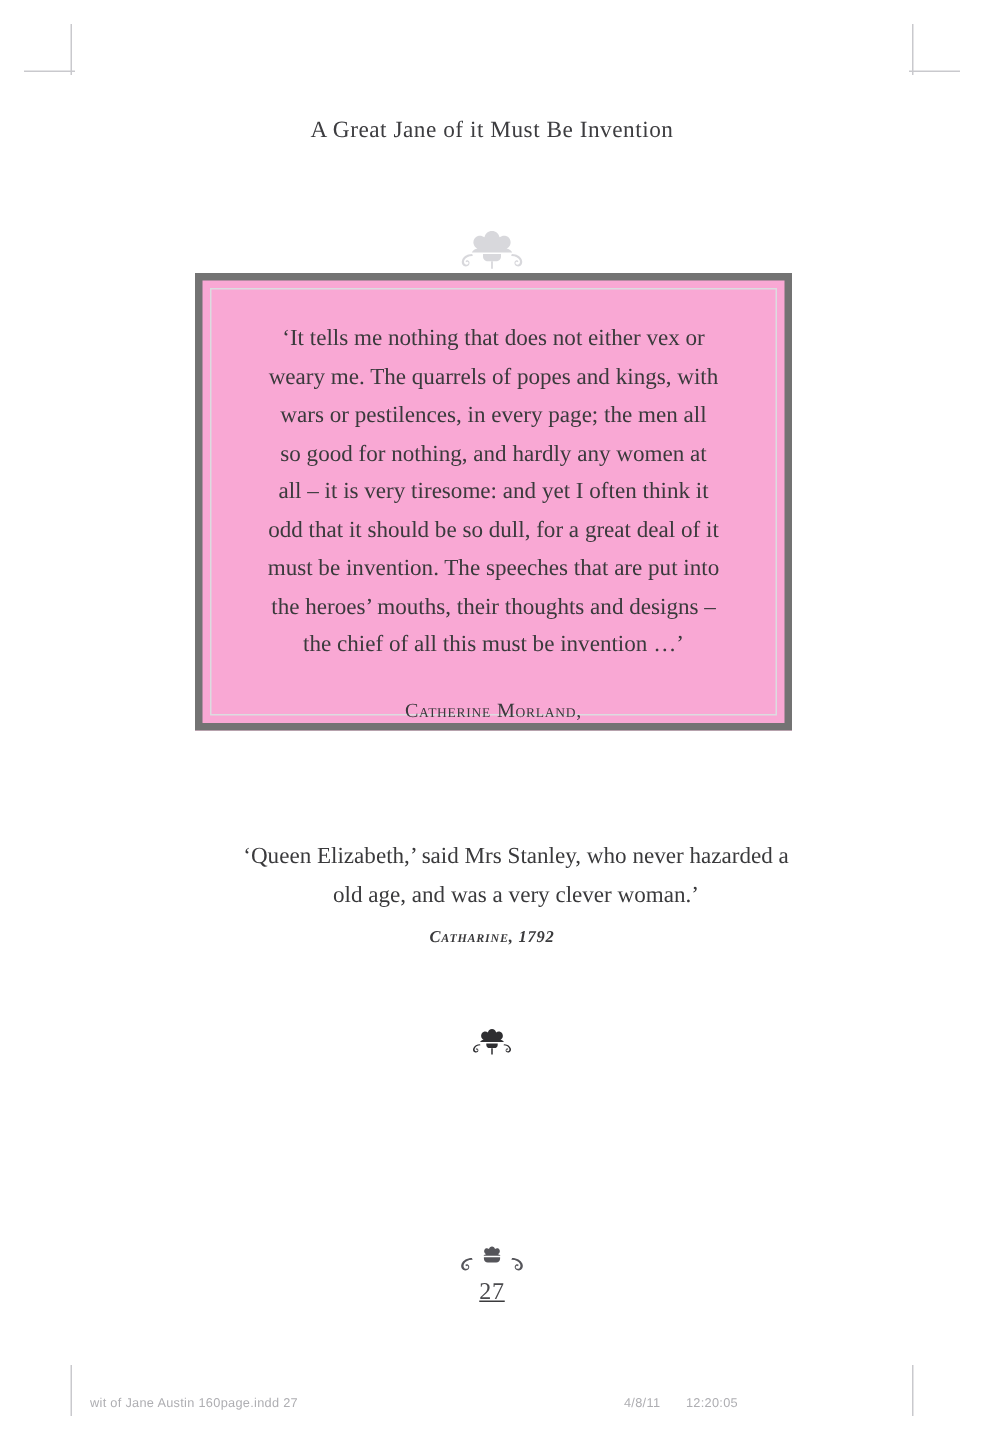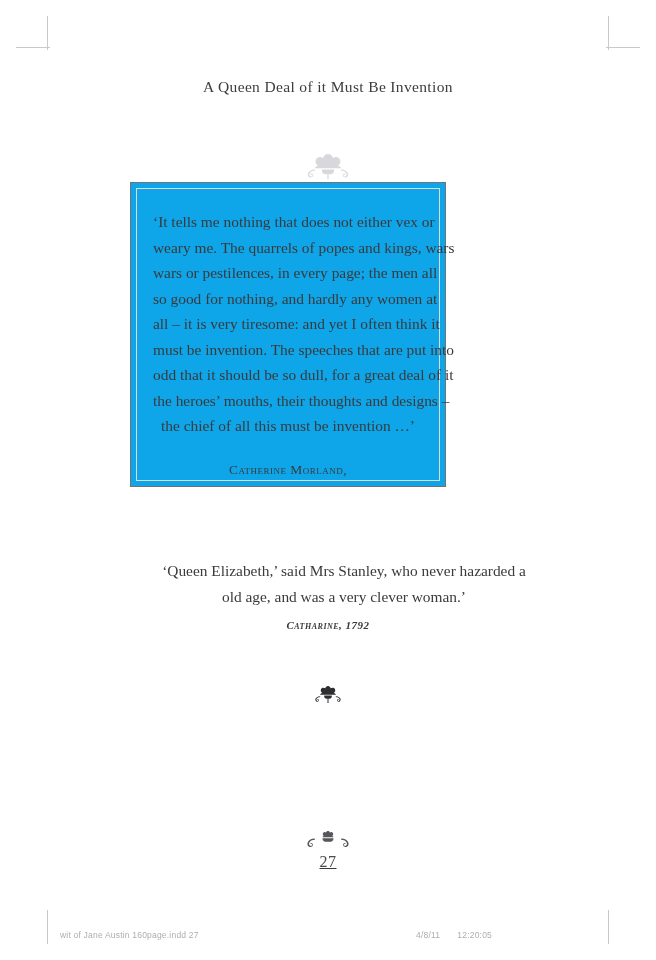--- a/index.html
+++ b/index.html
@@ -52,24 +52,24 @@
     z-index: 3;
     line-height: 0;
   }
   .ornament-top svg { display: inline-block; }
 
   
   .quote-frame {
     position: absolute;
     left: 130px;
     top: 182px;
-    width: 316px;
+    width: 398px;
     height: 305px;
-    border: 1px solid #737373;
-    background: #0ea5e9;
+    border: 5px solid #737373;
+    background: #f9a8d4;
     box-sizing: border-box;
     z-index: 1;
   }
   .quote-frame-inner {
     position: absolute;
     left: 5px;
     top: 5px;
     right: 5px;
     bottom: 5px;
     border: 1px solid #dcdce0;
@@ -179,44 +179,44 @@
 
 <div class="page">
 
   <div class="crop crop-tl-v"></div>
   <div class="crop crop-tl-h"></div>
   <div class="crop crop-tr-v"></div>
   <div class="crop crop-tr-h"></div>
   <div class="crop crop-bl-v"></div>
   <div class="crop crop-br-v"></div>
 
-  <div class="running-head">A Queen Deal of it Must Be Invention</div>
+  <div class="running-head">A Great Jane of it Must Be Invention</div>
 
   <div class="ornament-top">
     <svg width="54" height="30" viewBox="0 0 54 30" fill="none">
       <g fill="#d8d8dc">
         <path d="M27 2c-2.6 0-4.6 1.8-5 4.2-1.3-1-2.9-1.4-4.4-.9-2.2.7-3.4 3-2.9 5.2.3 1.5 1.3 2.6 2.6 3.2-1.6.3-3 1.2-3.8 2.6h27c-.8-1.4-2.2-2.3-3.8-2.6 1.3-.6 2.3-1.7 2.6-3.2.5-2.2-.7-4.5-2.9-5.2-1.5-.5-3.1-.1-4.4.9C31.6 3.8 29.6 2 27 2z"></path>
         <path d="M13.8 17.4c-3.2 0-5.6 1.5-6.6 3.6-.7 1.5-.4 3.2.8 4.1 1.2.9 2.9.6 3.7-.6.6-.9.4-2-.4-2.6-.6-.5-1.5-.4-2 .2l.9.7c.2-.3.6-.3.8-.1.4.3.5.8.2 1.2-.5.7-1.4.8-2.1.3-.8-.6-1-1.8-.5-2.8.8-1.7 2.9-2.9 5.6-2.8l-.4-1.2z"></path>
         <path d="M40.2 17.4c3.2 0 5.6 1.5 6.6 3.6.7 1.5.4 3.2-.8 4.1-1.2.9-2.9.6-3.7-.6-.6-.9-.4-2 .4-2.6.6-.5 1.5-.4 2 .2l-.9.7c-.2-.3-.6-.3-.8-.1-.4.3-.5.8-.2 1.2.5.7 1.4.8 2.1.3.8-.6 1-1.8.5-2.8-.8-1.7-2.9-2.9-5.6-2.8l.4-1.2z"></path>
         <path d="M21 17.4h12v1.6c0 1.8-1.5 3.2-3.3 3.2h-5.4c-1.8 0-3.3-1.4-3.3-3.2v-1.6z"></path>
         <path d="M26.4 22.2h1.2v5h-1.2z"></path>
       </g>
     </svg>
   </div>
 
   <div class="quote-frame">
     <div class="quote-frame-inner"></div>
     <div class="quote-body">
       <span class="ln">‘It tells me nothing that does not either vex or</span>
-      <span class="ln">weary me. The quarrels of popes and kings, wars</span>
+      <span class="ln">weary me. The quarrels of popes and kings, with</span>
       <span class="ln">wars or pestilences, in every page; the men all</span>
       <span class="ln">so good for nothing, and hardly any women at</span>
       <span class="ln">all – it is very tiresome: and yet I often think it</span>
+      <span class="ln">odd that it should be so dull, for a great deal of it</span>
       <span class="ln">must be invention. The speeches that are put into</span>
-      <span class="ln">odd that it should be so dull, for a great deal of it</span>
       <span class="ln">the heroes’ mouths, their thoughts and designs –</span>
       <span class="ln">the chief of all this must be invention …’</span>
 
       <div class="attrib">
         <span class="attrib-name">Catherine Morland,</span>
       </div>
     </div>
   </div>
 
   <div class="passage">

